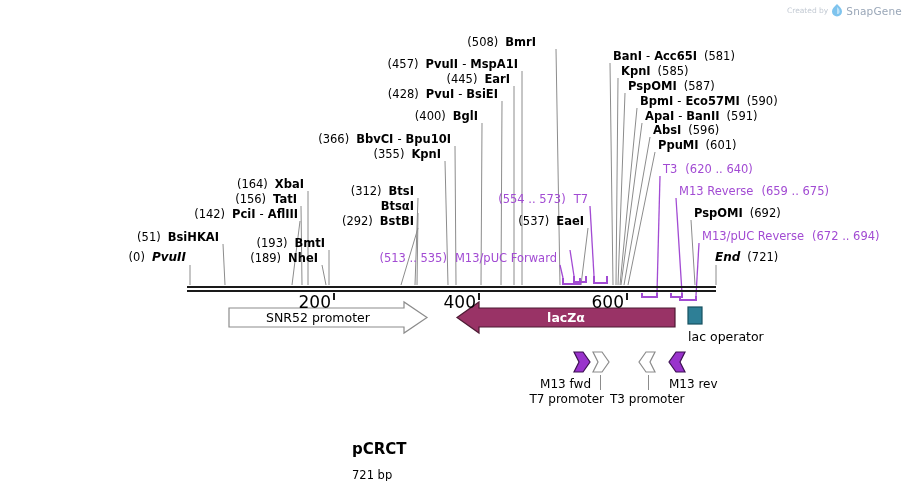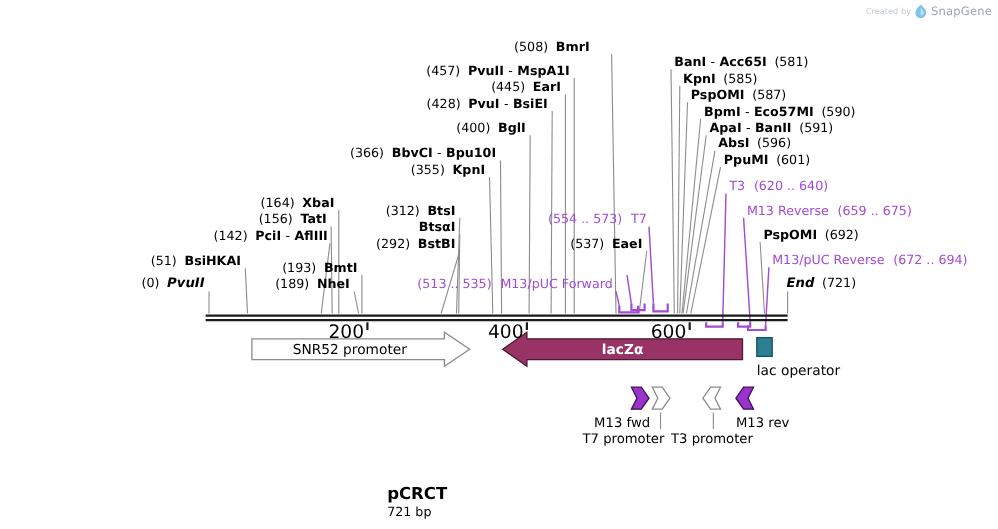--- a/index.html
+++ b/index.html
@@ -34,21 +34,21 @@
   .ruler-num { position:absolute; font-size:17px; color:#000; z-index:2; }
 
   .feat-lbl  { position:absolute; z-index:2; font-size:12.5px; color:#000; }
   .feat-lbl.center { text-align:center; }
   #lacz-label { color:#ffffff; font-weight:600; }
 
   .prow-lbl { position:absolute; z-index:2; font-size:12px; color:#000; white-space:nowrap; }
 
   #title-block { position:absolute; left:352px; top:440px; width:200px; text-align:left; z-index:2; }
   #plasmid-name   { font-size:15px; font-weight:bold; }
-  #plasmid-length { font-size:11.5px; margin-top:0; }
+  #plasmid-length { font-size:11.5px; margin-top:10px; }
 
   #credit { position:absolute; right:5px; top:4px; z-index:2; display:flex; align-items:center; gap:4px; }
   #credit .made { font-size:7.5px; color:#c3cad3; }
   #credit .brand { font-size:10.5px; color:var(--c-brand_gray,#9AA7B8); font-weight:500; letter-spacing:.2px; }
 </style>
 </head>
 <body>
 
 <div id="stage">
 

